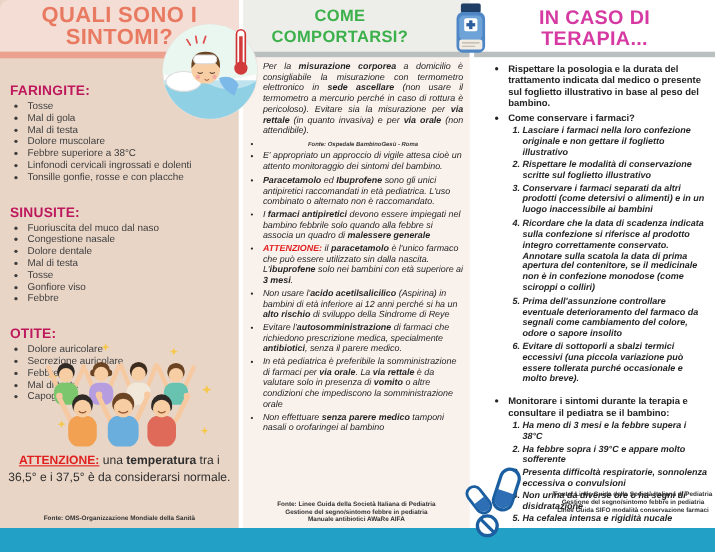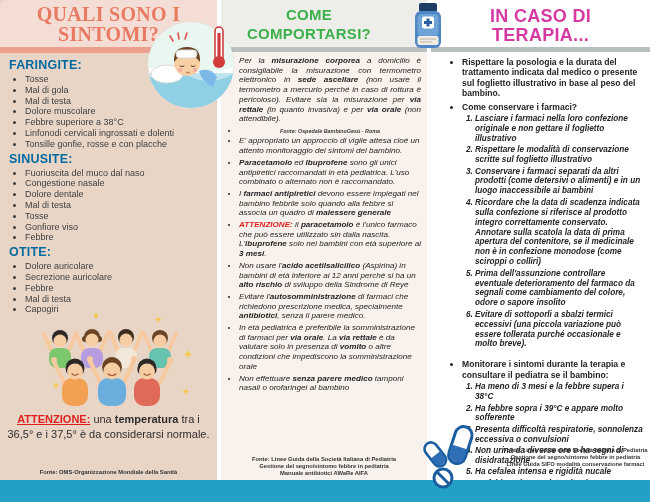--- a/index.html
+++ b/index.html
@@ -6,38 +6,38 @@
   .page {
     position:relative; width:650px; height:502px; overflow:hidden;
     background:#ffffff; font-family:"Liberation Sans","DejaVu Sans",sans-serif;
   }
   .col { position:absolute; top:0; height:480px; overflow:hidden; }
   .col-left  { left:0;    width:217px; background:#e9d5c6; }
   .col-mid   { left:221px; width:206px; background:#f9f1ec; }
   .col-right { left:431px; width:219px; background:#ffffff; }
 
   .header-strip { position:absolute; top:0; left:0; right:0; height:47px; }
-  .col-left  .header-strip { background:#f3ddd5; border-radius:8px 0 0 0;font-family:Liberation Serif, serif; }
+  .col-left  .header-strip { background:#f3ddd5; border-radius:8px 0 0 0; }
   .col-mid   .header-strip { background:#edeeea; }
   .col-right .header-strip { background:#ffffff; }
 
   .rule { position:absolute; top:47px; left:0; right:0; height:5px; }
   .rule-left  { background:#eca08e; height:6px; }
   .rule-mid   { background:#b9c0bf; }
   .rule-right { background:#b9c0bf; }
 
   .title { position:relative; margin:0; padding-top:5px; text-align:center;
            font-weight:bold; letter-spacing:0.3px; z-index:2; }
   .title-left  { font-size:20px; line-height:20px; color:#e97a62; padding-top:4px; }
   .title-mid   { font-size:15px; line-height:19px; color:#3cb04a; padding-right:30px; }
   .title-right { font-size:18px; line-height:19px; color:#d63aa2; padding-top:7px; }
 
   
   .left-body { position:absolute; top:56px; left:9px; right:5px; }
-  .left-body h2 { margin:1px 0 0; font-size:12.5px; line-height:17px; color:#0369a1; letter-spacing:0.2px; }
+  .left-body h2 { margin:18px 0 0; font-size:12.5px; line-height:17px; color:#be185d; letter-spacing:0.2px; }
   .left-body ul { margin:0; padding-left:16px; }
   .left-body li { font-size:9px; line-height:10.8px; color:#3e3e3e; }
 
   .attention { position:absolute; top:412px; left:5px; right:5px; text-align:center;
                font-size:11px; line-height:14.5px; color:#2e2e2e; }
   .r { color:#e01f1f;text-align:center; }
   .u { text-decoration:underline; }
 
   .fonte { font-weight:bold; color:#333; }
   .fonte-left { position:absolute; top:469px; left:0; right:0; text-align:center;

